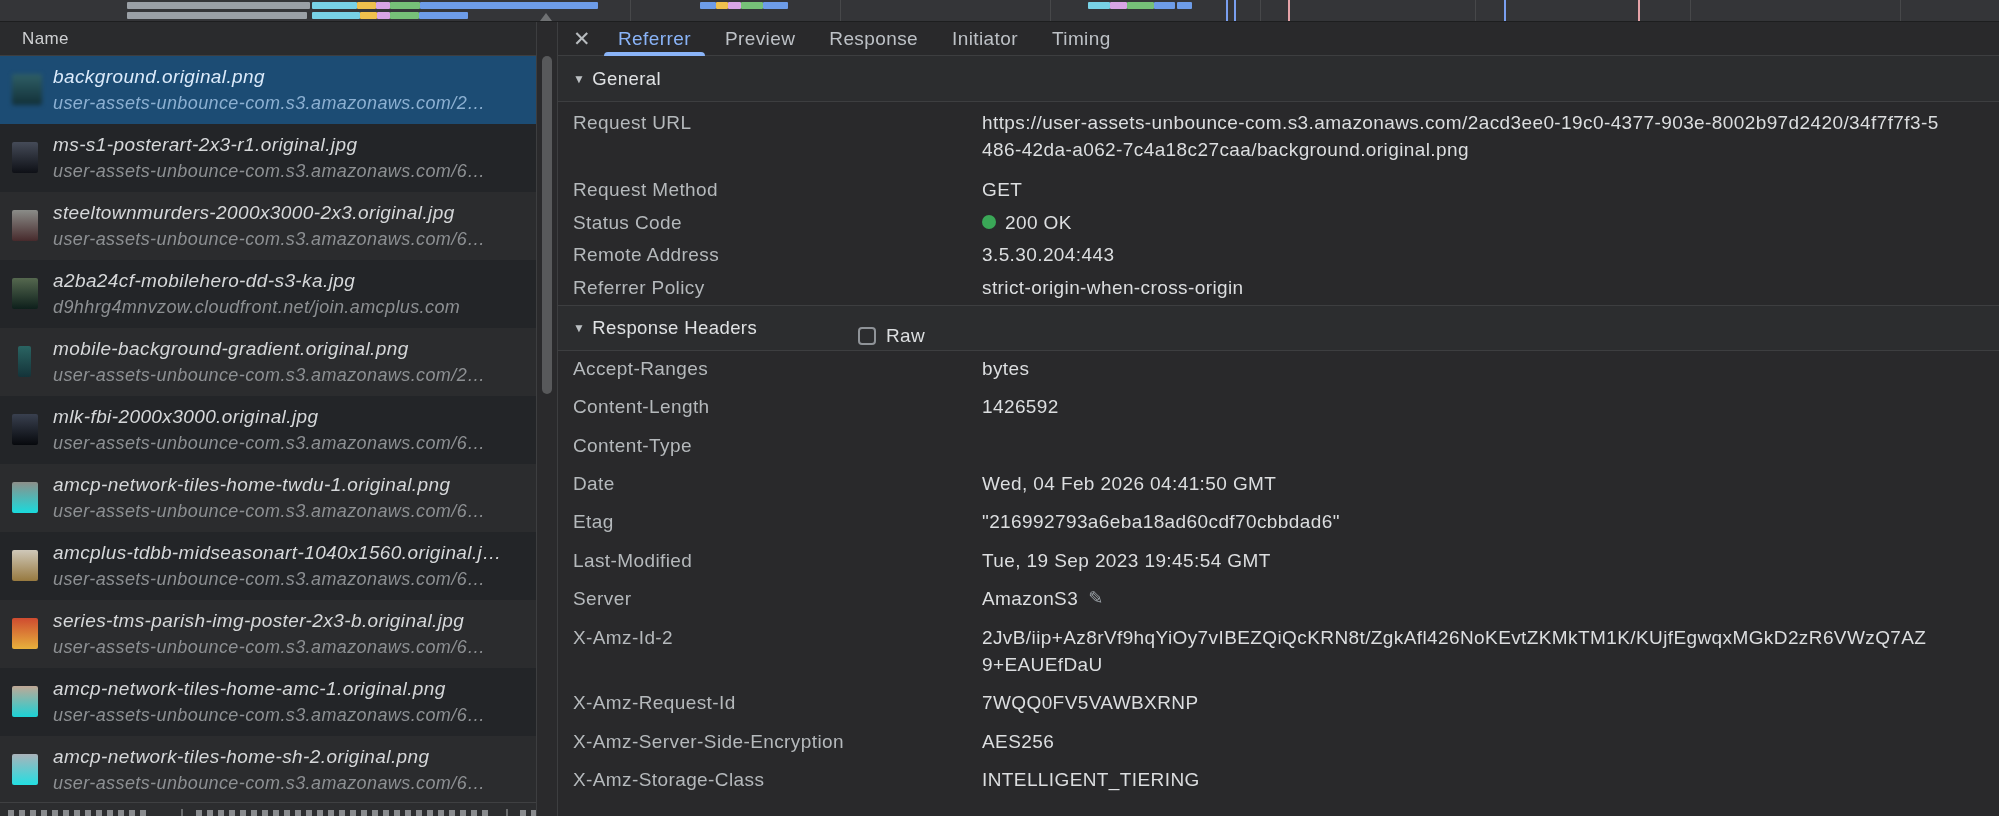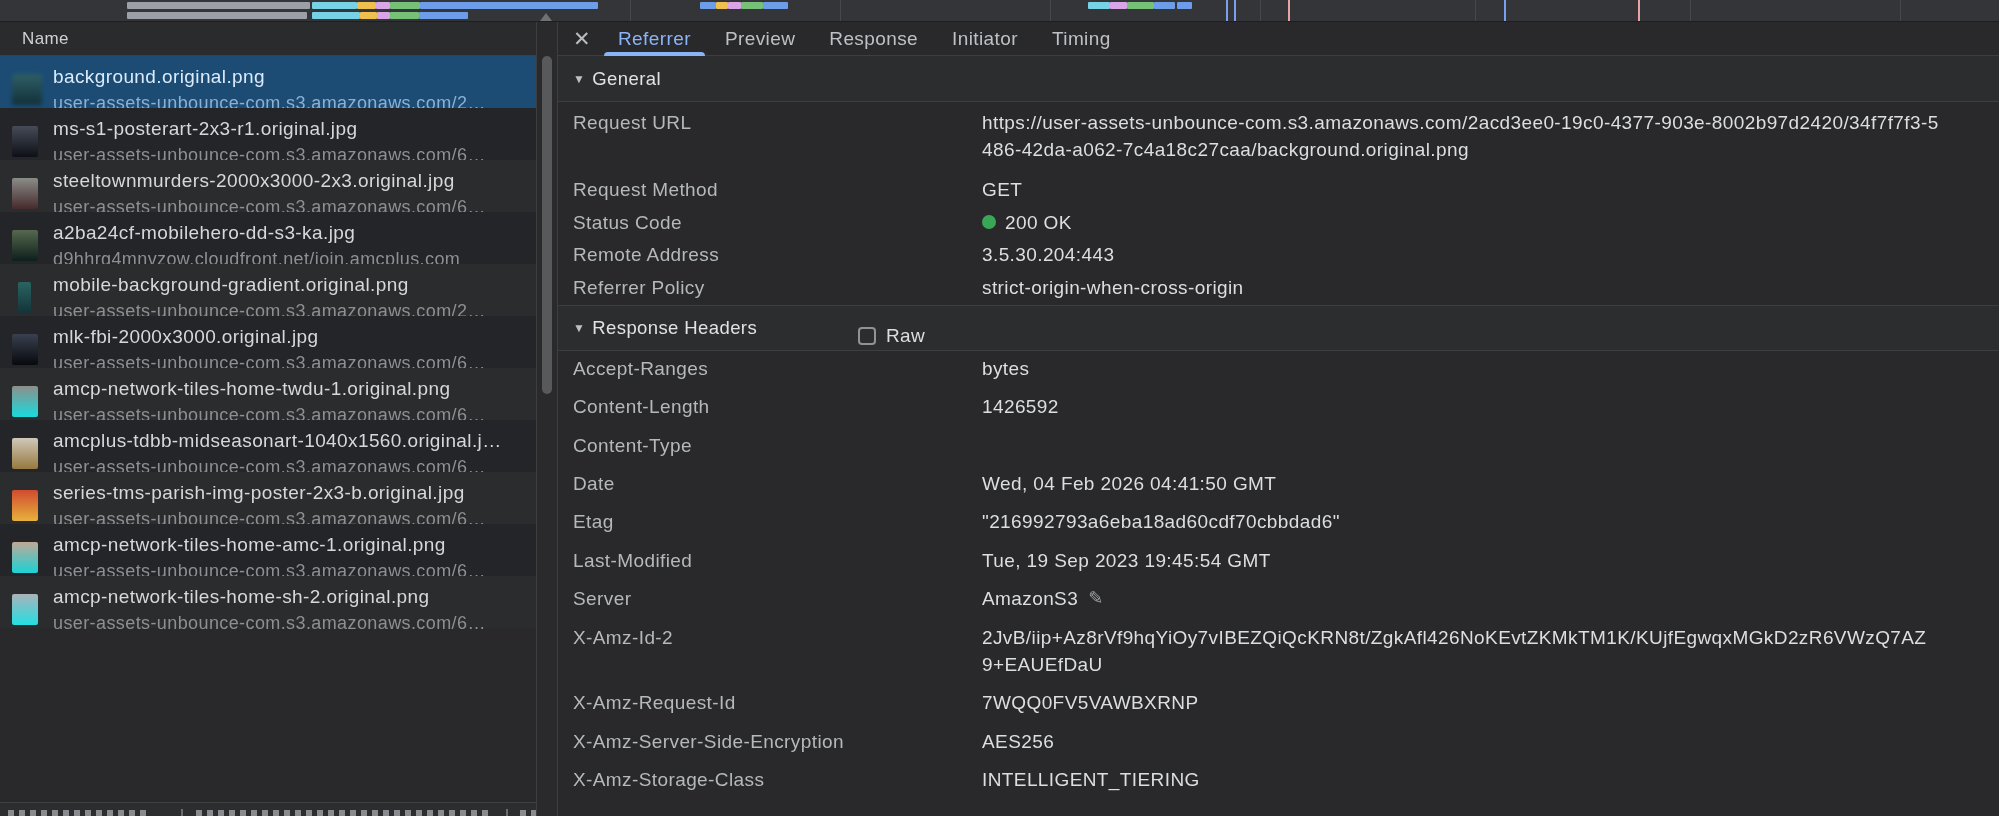--- a/index.html
+++ b/index.html
@@ -17,21 +17,21 @@
     border-bottom:8px solid #6f7173; }
 
   .main { position:absolute; left:0; top:22px; width:1999px; height:794px; display:flex; }
 
   
   .left-panel { position:relative; width:537px; height:794px; background:#29292b;
     border-right:1px solid #3d3e40; overflow:hidden; flex:none; }
   .name-header { height:34px; line-height:34px; padding-left:22px; font-size:17px;
     color:#cfd1d3; border-bottom:1px solid #3d3e40; background:#2a2b2d; }
   .request-list { }
-  .request-row { position:relative; height:52px; padding:8px 6px 8px 53px; cursor:default; }
+  .request-row { position:relative; height:68px; padding:8px 6px 8px 53px; cursor:default;font-style:italic; }
   .request-row.odd  { background:#2b2c2e; }
   .request-row.even { background:#232528; }
   .request-row.selected { background:#1c4c74; }
   .req-thumb { position:absolute; left:12px; top:18px; width:26px; height:31px;
     border-radius:2px; }
   .req-thumb.narrow { width:13px; left:18px; }
   .req-thumb.blur { filter:blur(2px); width:30px; }
   .req-name { font-size:19px; color:#d6d8da; white-space:nowrap; overflow:hidden;
     text-overflow:ellipsis; line-height:26px; }
   .req-domain { font-size:18px; color:#8d9093; white-space:nowrap; overflow:hidden;

